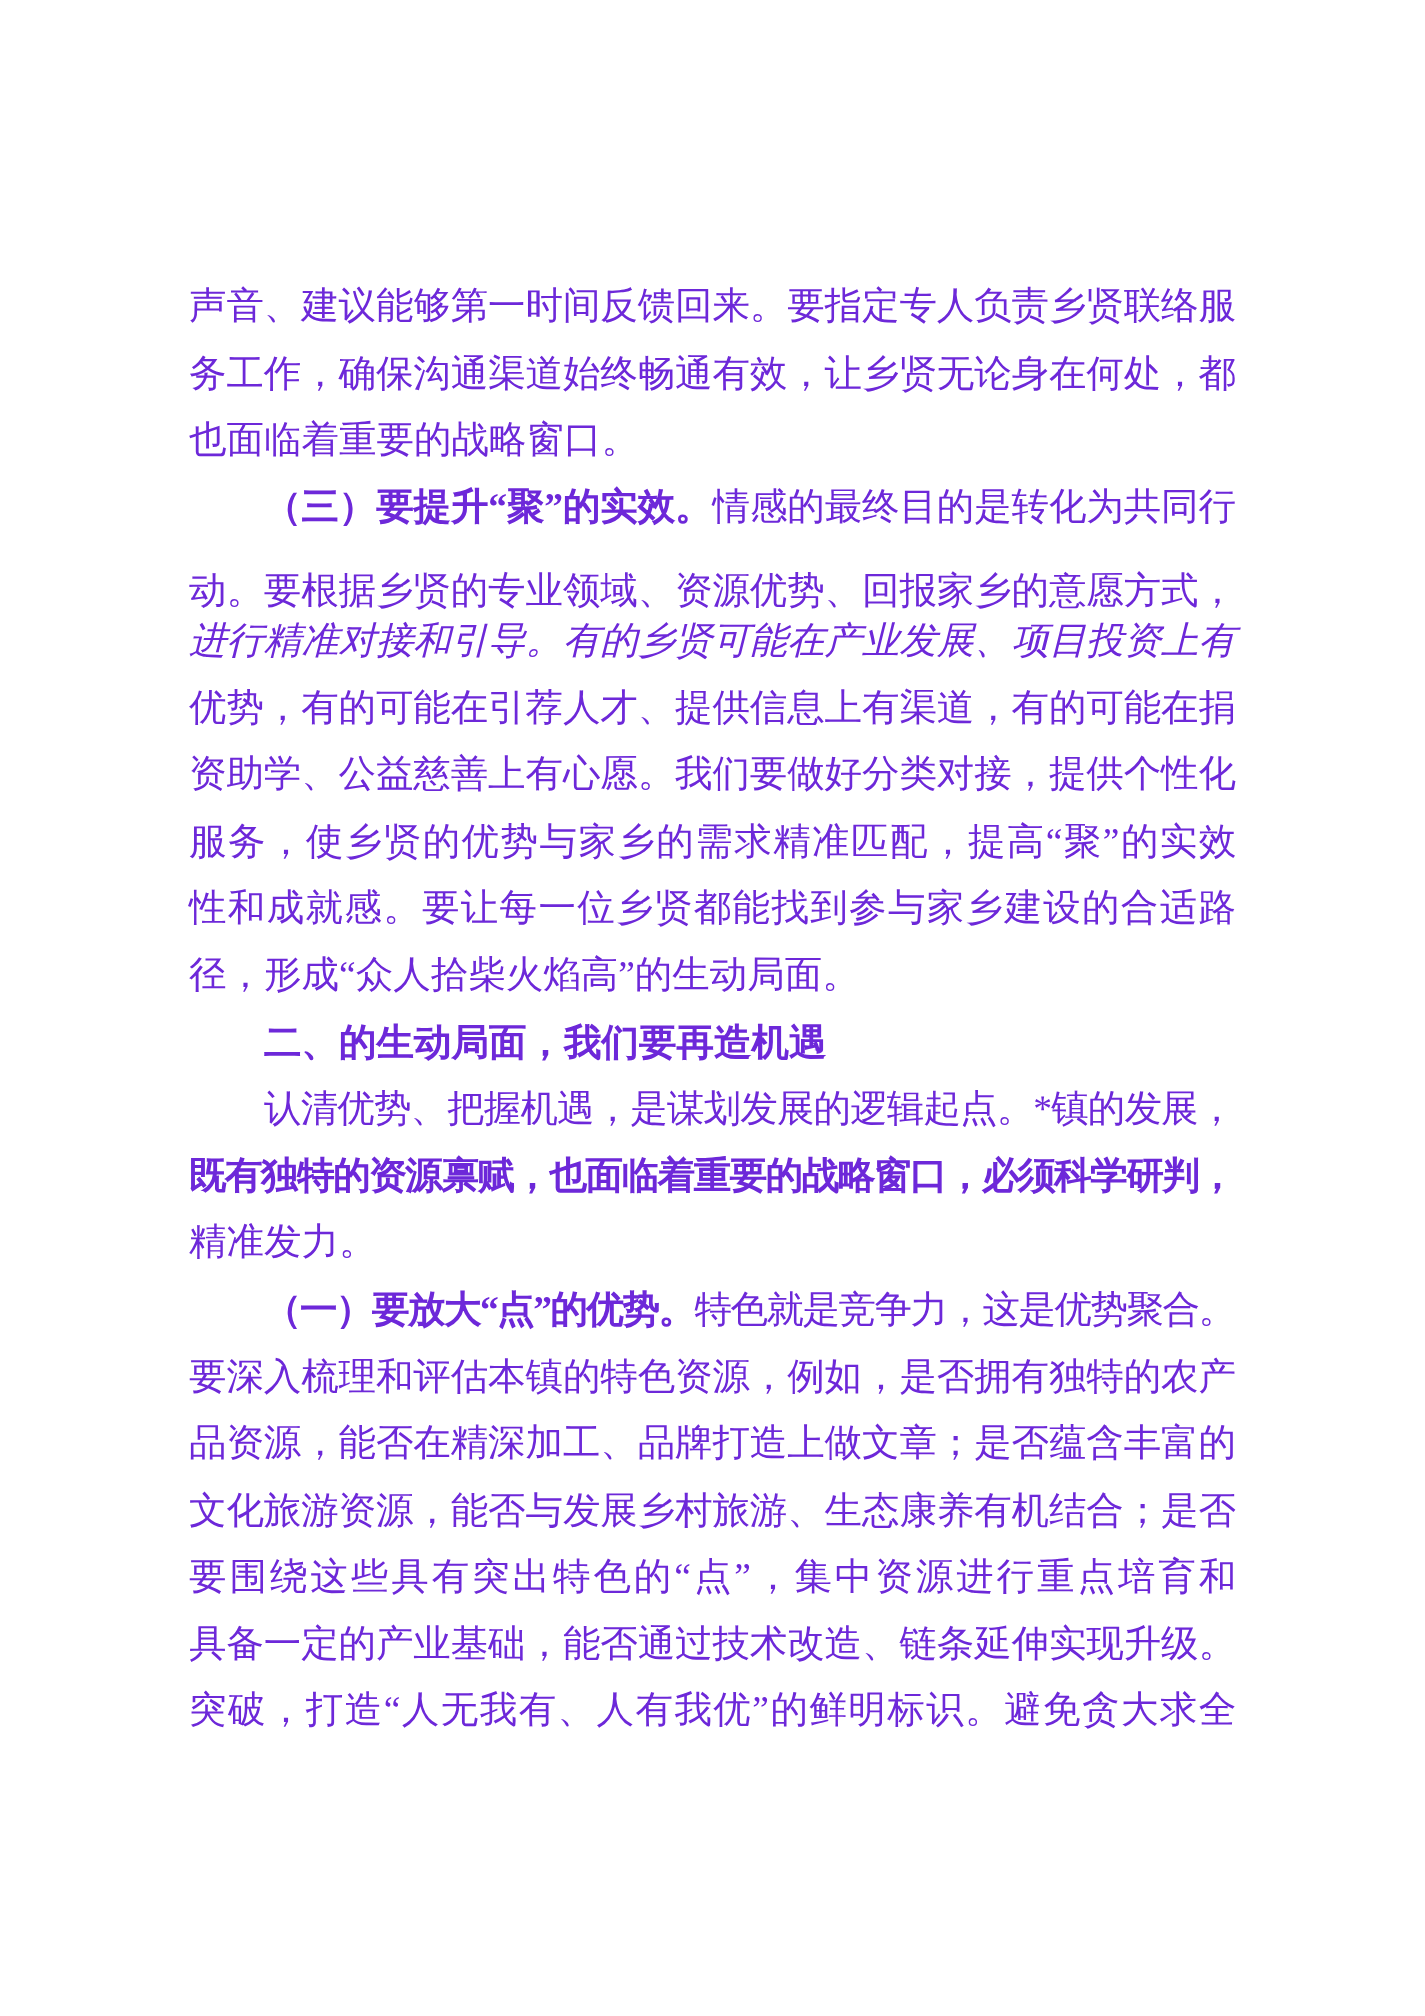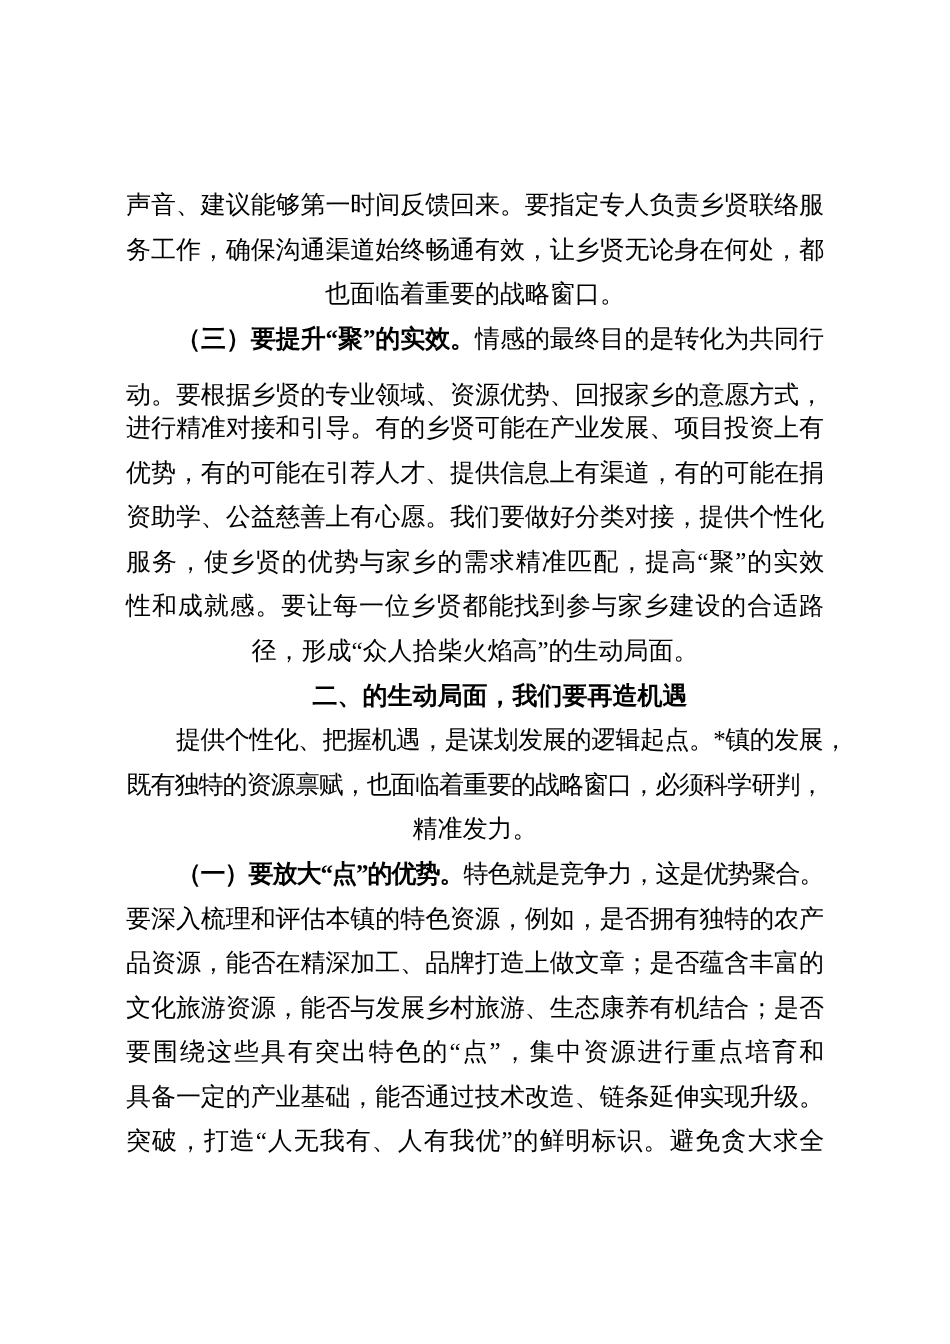--- a/index.html
+++ b/index.html
@@ -7,22 +7,21 @@
     padding: 0;
     background: #ffffff;
   }
   .page {
     position: relative;
     width: 950px;
     height: 1344px;
     background: #ffffff;
     overflow: hidden;
     font-family: "Liberation Serif", "DejaVu Serif", serif;
-    color: #000000;
-    text-align: center;
+    color: #6d28d9;
   }
   .content {
     position: absolute;
     left: 126px;
     top: 183px;
     width: 698px;
   }
   .line {
     height: 44.6px;
     line-height: 44.6px;
@@ -39,29 +38,29 @@
 </head>
 <body>
 
 <div class="page">
   <div class="content" id="content">
       <div class="line"><span class="runs" style="letter-spacing: -0.074px;"><span class="">声音、建议能够第一时间反馈回来。要指定专人负责乡贤联络服</span></span></div>
       <div class="line"><span class="runs" style="letter-spacing: -0.074px;"><span class="">务工作，确保沟通渠道始终畅通有效，让乡贤无论身在何处，都</span></span></div>
       <div class="line"><span class="runs"><span class="">也面临着重要的战略窗口。</span></span></div>
       <div class="line indent"><span class="runs" style="letter-spacing: -0.077px;"><span class="bold">（三）要提升“聚”的实效。</span><span class="">情感的最终目的是转化为共同行</span></span></div>
       <div class="line"><span class="runs" style="letter-spacing: -0.074px; margin-top: 12px;"><span class="">动。要根据乡贤的专业领域、资源优势、回报家乡的意愿方式，</span></span></div>
-      <div class="line"><span class="runs" style="letter-spacing: -0.074px;"><span class="">进行精准对接和引导。有的乡贤可能在产业发展、项目投资上有</span></span></div>
+      <div class="line"><span class="runs" style="letter-spacing: -0.074px; font-style: italic;"><span class="">进行精准对接和引导。有的乡贤可能在产业发展、项目投资上有</span></span></div>
       <div class="line"><span class="runs" style="letter-spacing: -0.074px;"><span class="">优势，有的可能在引荐人才、提供信息上有渠道，有的可能在捐</span></span></div>
       <div class="line"><span class="runs" style="letter-spacing: -0.074px;"><span class="">资助学、公益慈善上有心愿。我们要做好分类对接，提供个性化</span></span></div>
       <div class="line"><span class="runs" style="letter-spacing: 0.963px;"><span class="">服务，使乡贤的优势与家乡的需求精准匹配，提高“聚”的实效</span></span></div>
       <div class="line"><span class="runs" style="letter-spacing: 0.885px;"><span class="">性和成就感。要让每一位乡贤都能找到参与家乡建设的合适路</span></span></div>
       <div class="line"><span class="runs"><span class="">径，形成“众人拾柴火焰高”的生动局面。</span></span></div>
       <div class="line indent"><span class="runs"><span class="bold">二、的生动局面，我们要再造机遇</span></span></div>
-      <div class="line indent"><span class="runs" style="letter-spacing: -0.577px;"><span class="">提供个性化、把握机遇，是谋划发展的逻辑起点。*镇的发展，</span></span></div>
-      <div class="line"><span class="runs" style="letter-spacing: -0.964px;"><span class="">既有独特的资源禀赋，也面临着重要的战略窗口，必须科学研判，</span></span></div>
+      <div class="line indent"><span class="runs" style="letter-spacing: -0.577px;"><span class="">认清优势、把握机遇，是谋划发展的逻辑起点。*镇的发展，</span></span></div>
+      <div class="line"><span class="runs" style="letter-spacing: -0.964px; font-weight: bold;"><span class="">既有独特的资源禀赋，也面临着重要的战略窗口，必须科学研判，</span></span></div>
       <div class="line"><span class="runs"><span class="">精准发力。</span></span></div>
       <div class="line indent"><span class="runs" style="letter-spacing: -1px;"><span class="bold">（一）要放大“点”的优势。</span><span class="">特色就是竞争力，这是优势聚合。</span></span></div>
       <div class="line"><span class="runs" style="letter-spacing: -0.074px;"><span class="">要深入梳理和评估本镇的特色资源，例如，是否拥有独特的农产</span></span></div>
       <div class="line"><span class="runs" style="letter-spacing: -0.074px;"><span class="">品资源，能否在精深加工、品牌打造上做文章；是否蕴含丰富的</span></span></div>
       <div class="line"><span class="runs" style="letter-spacing: -0.074px;"><span class="">文化旅游资源，能否与发展乡村旅游、生态康养有机结合；是否</span></span></div>
       <div class="line"><span class="runs" style="letter-spacing: 1.962px;"><span class="">要围绕这些具有突出特色的“点”，集中资源进行重点培育和</span></span></div>
       <div class="line"><span class="runs" style="letter-spacing: -0.074px;"><span class="">具备一定的产业基础，能否通过技术改造、链条延伸实现升级。</span></span></div>
       <div class="line"><span class="runs" style="letter-spacing: 0.963px;"><span class="">突破，打造“人无我有、人有我优”的鲜明标识。避免贪大求全</span></span></div>
     </div>
 </div>

